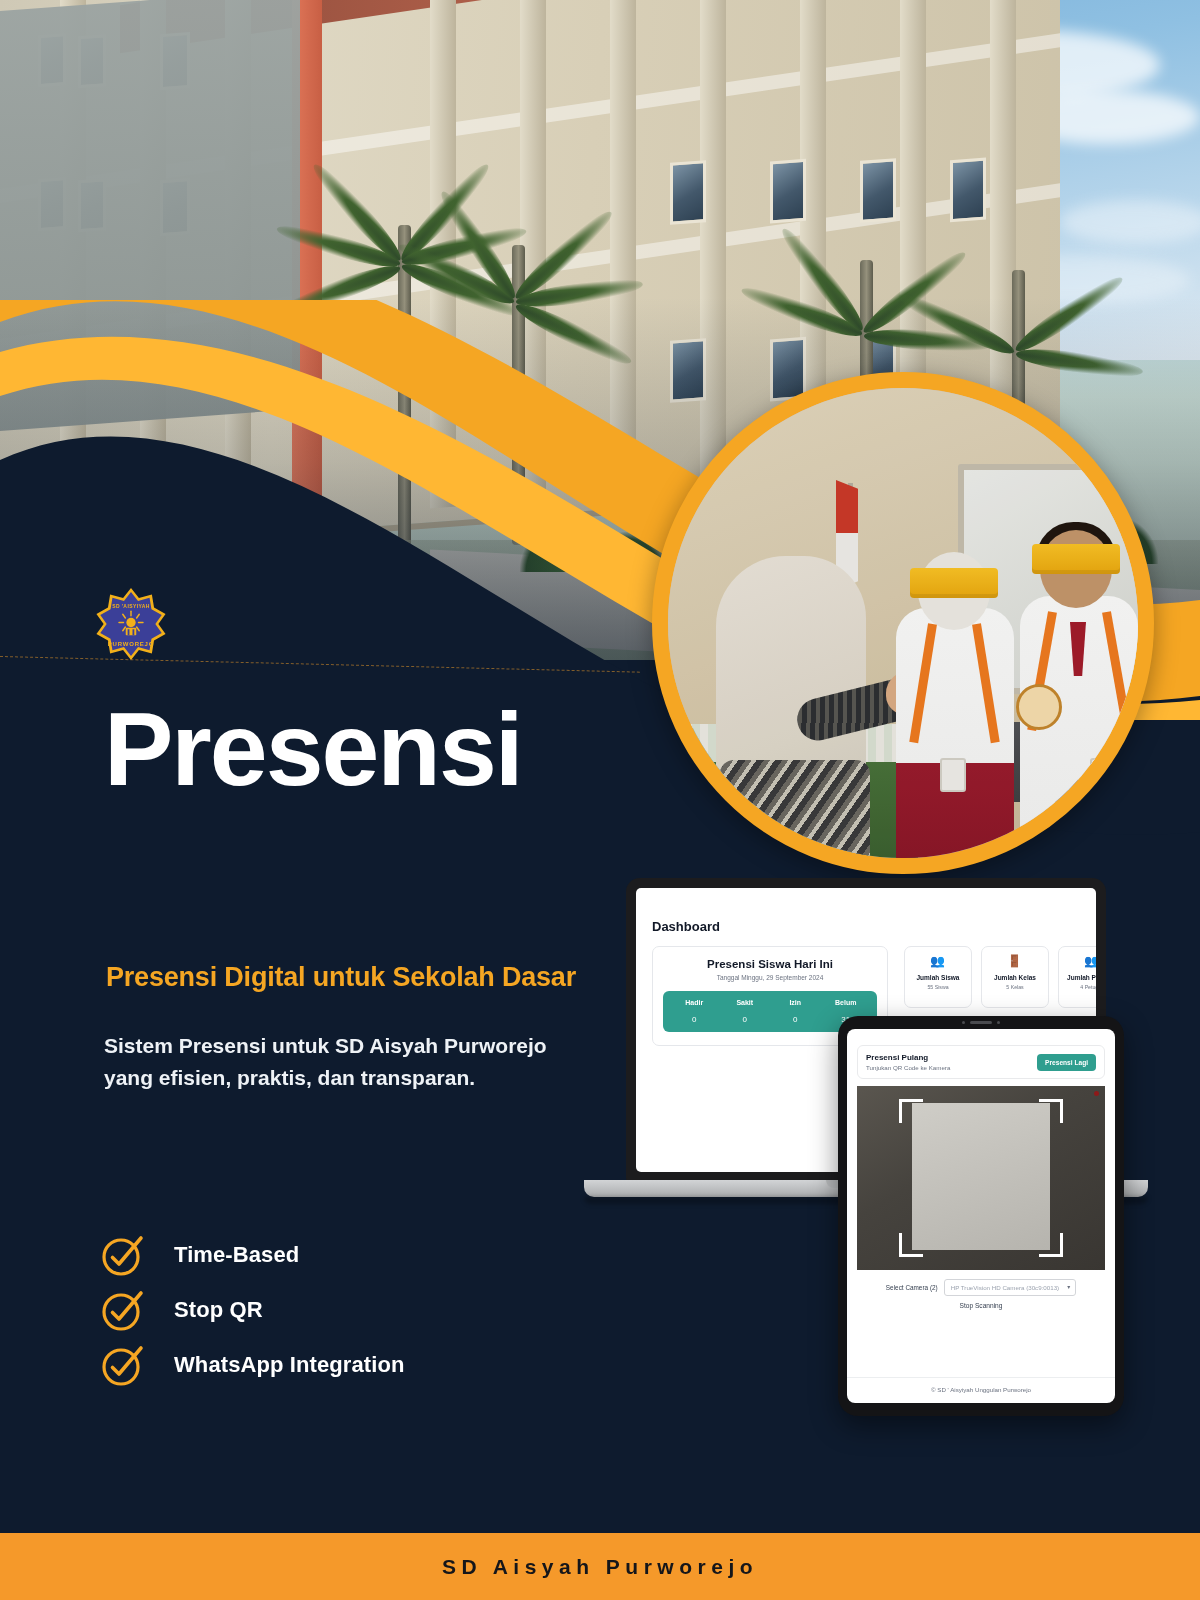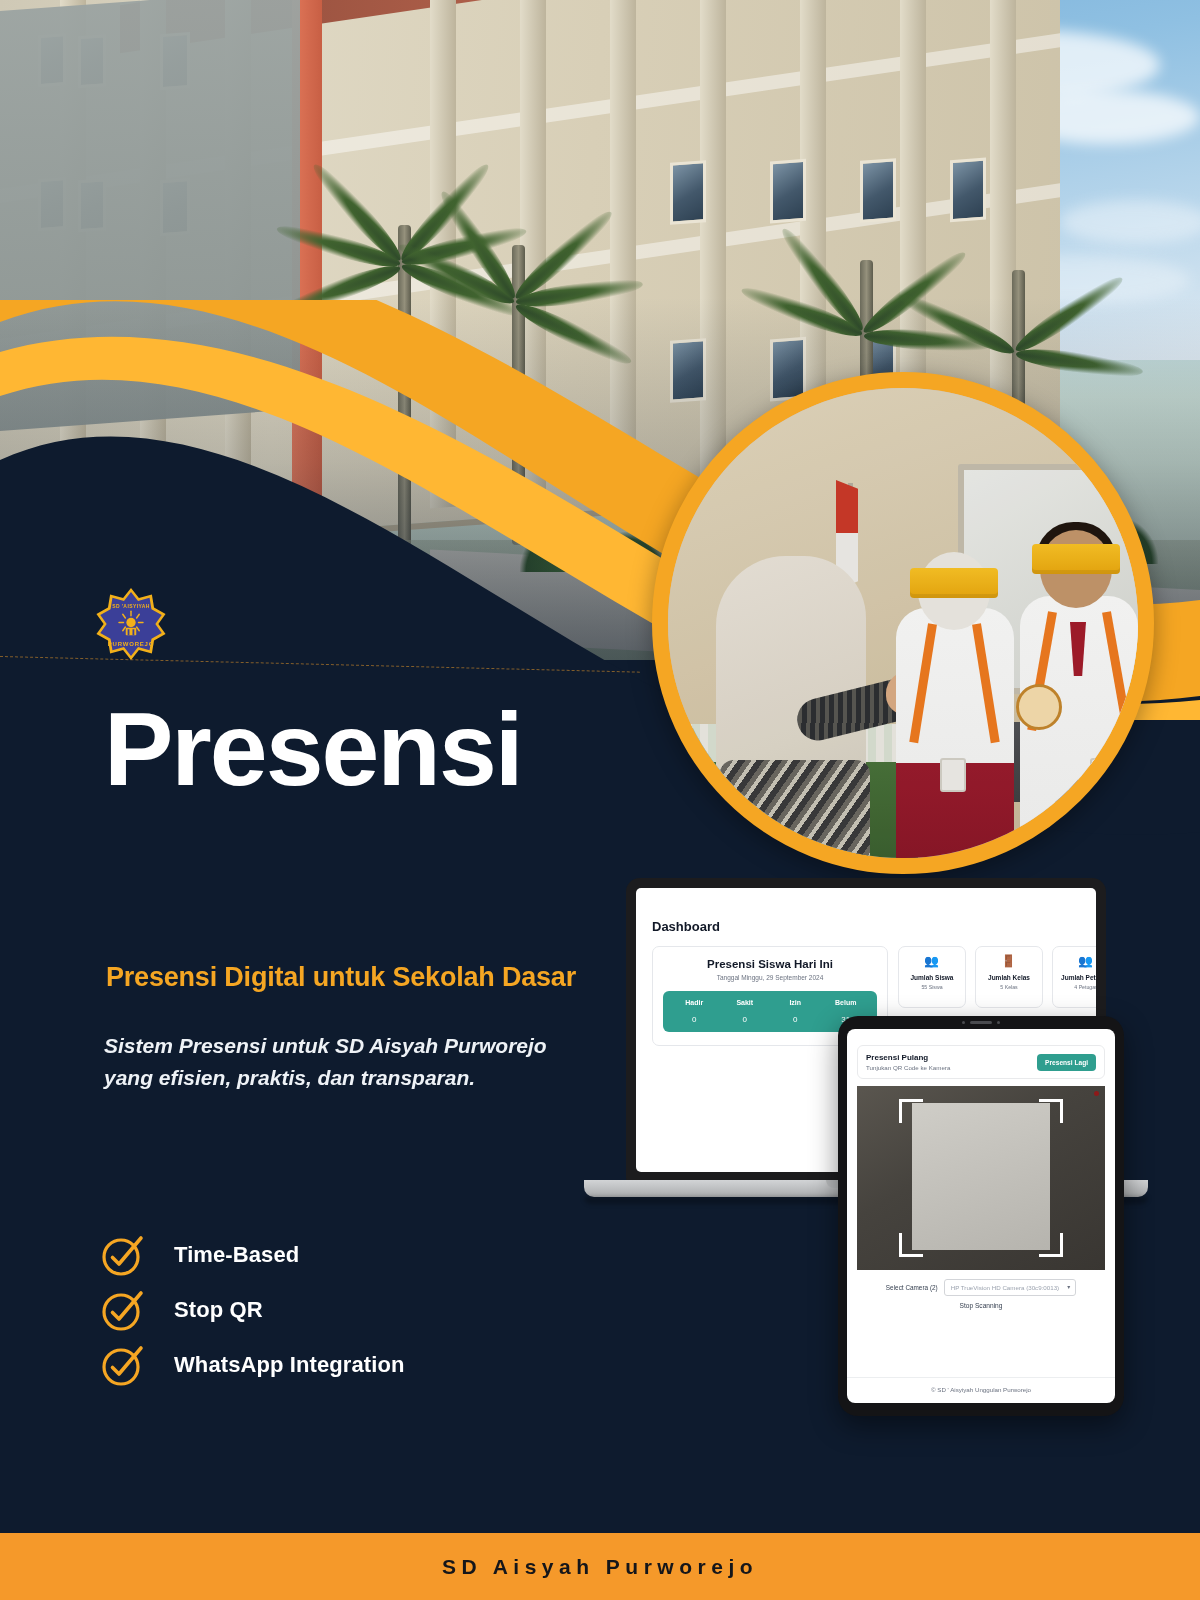--- a/index.html
+++ b/index.html
@@ -261,21 +261,21 @@
     color: #ffffff; letter-spacing: -2px;
   }
   .headline .l2 { display: block; }
   .subhead {
     position: absolute; left: 106px; top: 962px;
     font-size: 27px; font-weight: bold; color: #f5a623; letter-spacing: -.2px;
   }
   .body-copy {
     position: absolute; left: 104px; top: 1030px;
     width: 520px; font-size: 21px; line-height: 1.52;
-    color: #eef2f6; font-weight: bold; font-style: italic;
+    color: #eef2f6; font-weight: bold;
   }
 
   
   .features { position: absolute; left: 100px; top: 1232px; }
   .feature { display: flex; align-items: center; height: 46px; margin-bottom: 9px; gap: 12px; }
   .chk { position: relative; width: 44px; height: 44px; margin-right: 18px; flex: 0 0 44px; }
   .feature-label {
     font-size: 22px; font-weight: bold; color: #ffffff; letter-spacing: .1px;
   }
 
@@ -302,21 +302,21 @@
     width: 80px; height: 8px; background: #b9bbbd; border-radius: 0 0 8px 8px;
   }
   .laptop-shadow {
     position: absolute; left: -42px; top: 319px; width: 564px; height: 7px;
     background: rgba(0,0,0,.28); border-radius: 0 0 14px 14px; filter: blur(2px);
   }
 
   
   .dash { padding: 31px 16px; font-size: 9px; color: #1f2937; }
   .dash-title { font-size: 13px; font-weight: bold; color: #111827; margin-bottom: 12px; }
-  .dash-row { display: flex; gap: 10px; align-items: flex-start; }
+  .dash-row { display: flex; gap: 16px; align-items: flex-start; }
   .panel-main {
     flex: 0 0 236px; border: 1px solid #e5e7eb; border-radius: 7px;
     padding: 11px 10px 13px; background: #fff;
   }
   .panel-main h4 { font-size: 11.5px; text-align: center; color: #111827; }
   .panel-date { font-size: 6.5px; text-align: center; color: #6b7280; margin-top: 4px; }
   .teal-table {
     margin-top: 10px; background: #2f9e8f; border-radius: 6px;
     padding: 8px 6px; display: flex;
   }

